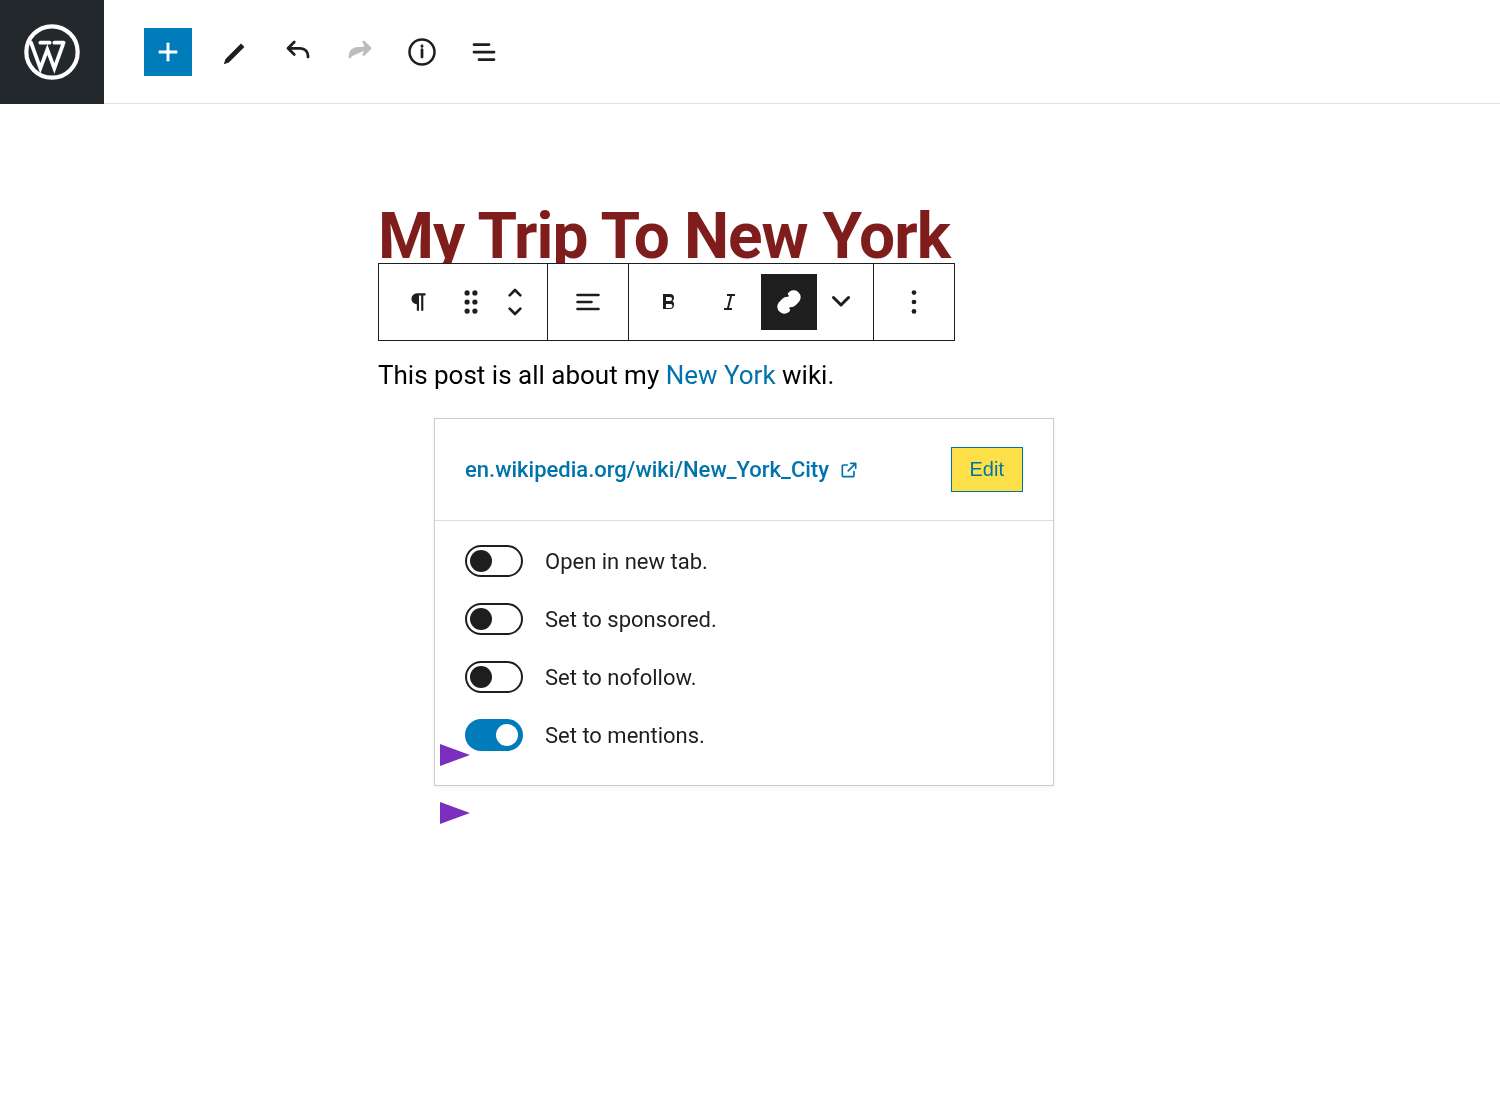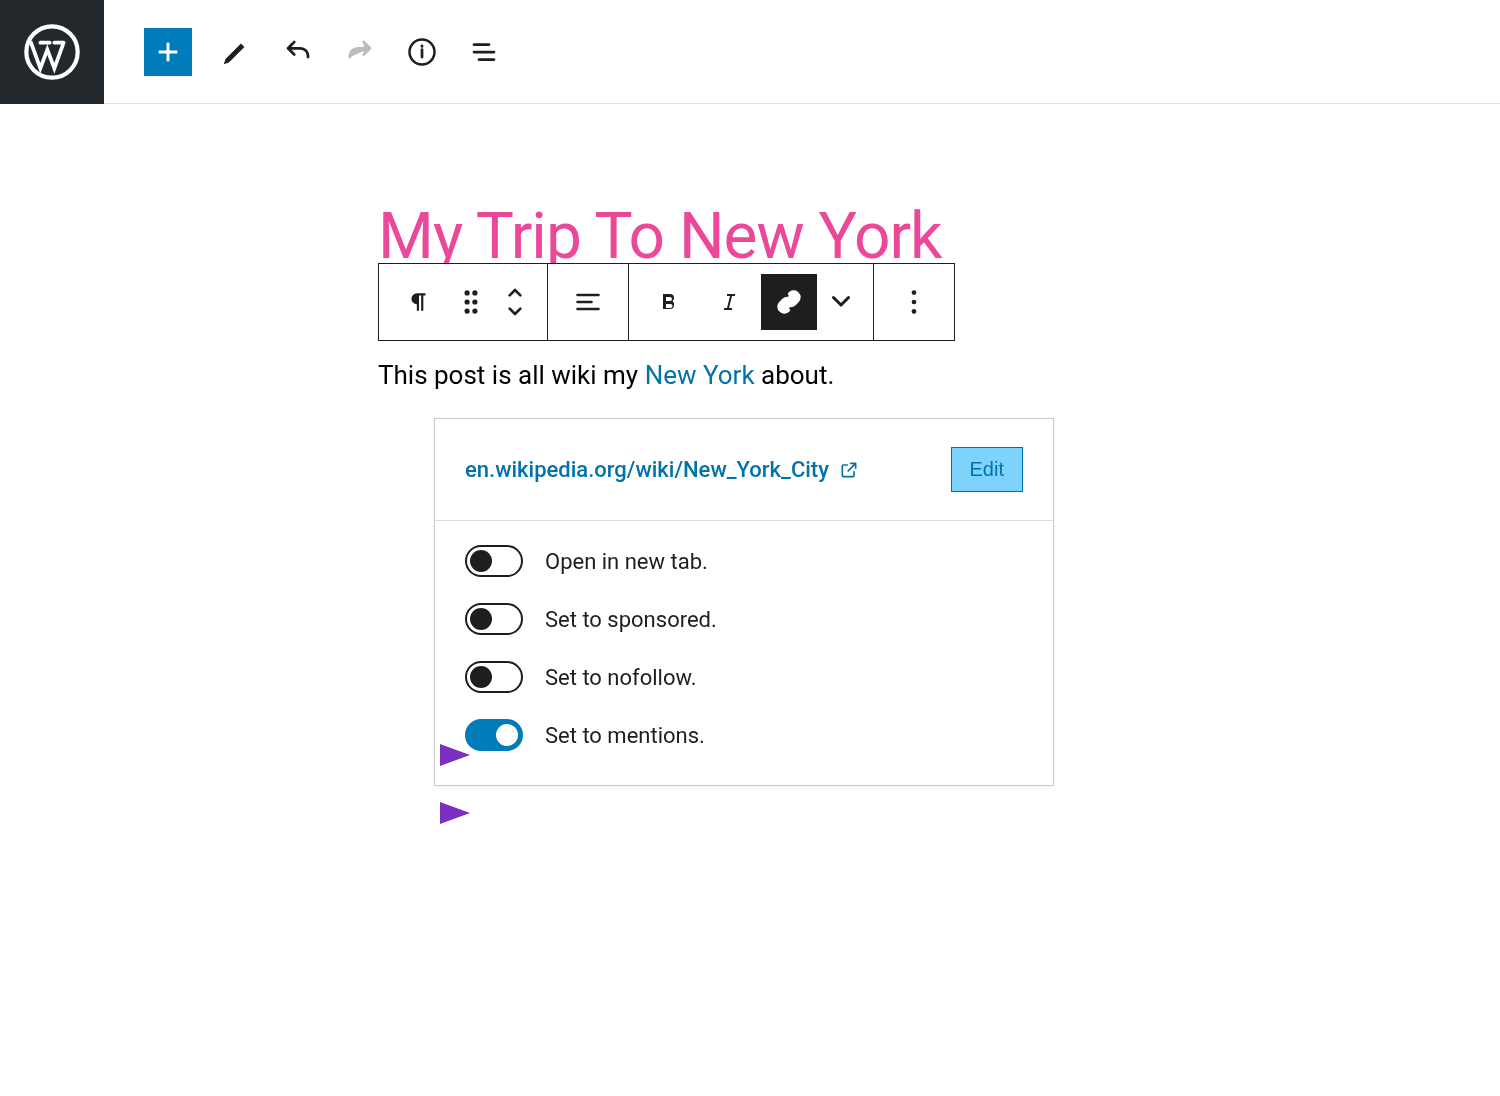--- a/index.html
+++ b/index.html
@@ -11,41 +11,41 @@
   .wp-logo { width: 104px; height: 104px; background: #23282d; display: flex; align-items: center; justify-content: center; }
   .wp-logo svg { width: 56px; height: 56px; }
   .tool-row { display: flex; align-items: center; gap: 26px; padding-left: 40px; }
   .tool-add { width: 48px; height: 48px; background: #007cba; display: flex; align-items: center; justify-content: center; }
   .tool-btn { width: 36px; height: 36px; display: flex; align-items: center; justify-content: center; }
   .tool-btn svg { stroke: #1e1e1e; }
   .tool-btn.disabled svg { stroke: #bcbcbc; fill:#bcbcbc; }
 
   
   .content { position: absolute; left: 378px; top: 205px; width: 740px; }
-  .post-title { font-size: 64px; font-weight: 400; margin: 0; line-height: 1; color: #ec4899; letter-spacing: -1px; }
+  .post-title { font-size: 64px; font-weight: 700; margin: 0; line-height: 1; color: #7f1d1d; letter-spacing: -1px; }
 
   
   .block-toolbar { position: absolute; left: 378px; top: 263px; display: flex; background: #fff; border: 1px solid #1e1e1e; height: 78px; }
   .bt-group { display: flex; align-items: center; border-right: 1px solid #1e1e1e; padding: 0 12px; gap: 4px; }
   .bt-group:last-child { border-right: none; }
   .bt-btn { width: 56px; height: 56px; display: flex; align-items: center; justify-content: center; }
   .bt-btn.active { background: #1e1e1e; }
   .bt-btn.active svg { stroke: #fff; fill: #fff; }
   .bt-btn.narrow { width: 40px; }
 
   
   .paragraph { position: absolute; left: 378px; top: 360px; font-size: 26px; color: #000; }
   .paragraph a { color: #0073aa; cursor: pointer; }
 
   
   .link-popover { position: absolute; left: 434px; top: 418px; width: 620px; border: 1px solid #ccc; background: #fff; box-shadow: 0 2px 6px rgba(0,0,0,0.05); }
   .lp-head { display: flex; align-items: center; justify-content: space-between; padding: 28px 30px; border-bottom: 1px solid #ddd; }
   .lp-url { color: #0073aa; font-size: 22px; font-weight: 500; display: flex; align-items: center; gap: 10px; }
   .lp-url svg { flex-shrink: 0; }
-  .lp-edit { border: 1.5px solid #0073aa; color: #0073aa; background: #7dd3fc; padding: 10px 18px; font-size: 20px; }
+  .lp-edit { border: 1.5px solid #0073aa; color: #0073aa; background: #fde047; padding: 10px 18px; font-size: 20px; }
   .lp-body { padding: 24px 30px 30px; text-align: center; }
   .lp-row { display: flex; align-items: center; gap: 22px; margin-bottom: 26px; }
   .lp-row:last-child { margin-bottom: 4px; }
   .toggle { width: 58px; height: 32px; border: 2px solid #1e1e1e; border-radius: 16px; position: relative; background: #fff; }
   .toggle .knob { width: 22px; height: 22px; background: #1e1e1e; border-radius: 50%; position: absolute; top: 3px; left: 3px; }
   .toggle.on { background: #007cba; border-color: #007cba; }
   .toggle.on .knob { background: #fff; left: auto; right: 3px; }
   .lp-label { font-size: 22px; color: #1e1e1e; }
 
   
@@ -159,21 +159,21 @@
       <svg width="8" height="26" viewBox="0 0 6 22" fill="#1e1e1e">
           <circle cx="3" cy="3" r="2"></circle>
           <circle cx="3" cy="11" r="2"></circle>
           <circle cx="3" cy="19" r="2"></circle>
         </svg>
     </div>
   </div>
 </div>
 
 <div class="paragraph">
-  <span>This post is all wiki my </span><a>New York</a><span> about.</span>
+  <span>This post is all about my </span><a>New York</a><span> wiki.</span>
 </div>
 
 <div class="link-popover">
   <div class="lp-head">
     <a class="lp-url">
       <span>en.wikipedia.org/wiki/New_York_City</span>
       <svg width="20" height="20" viewBox="0 0 24 24" fill="none">
           <path d="M14 4h6v6M20 4l-9 9M18 14v5a1 1 0 01-1 1H5a1 1 0 01-1-1V7a1 1 0 011-1h5" stroke="#0073aa" stroke-width="2" stroke-linecap="round" stroke-linejoin="round"></path>
         </svg>
     </a>

